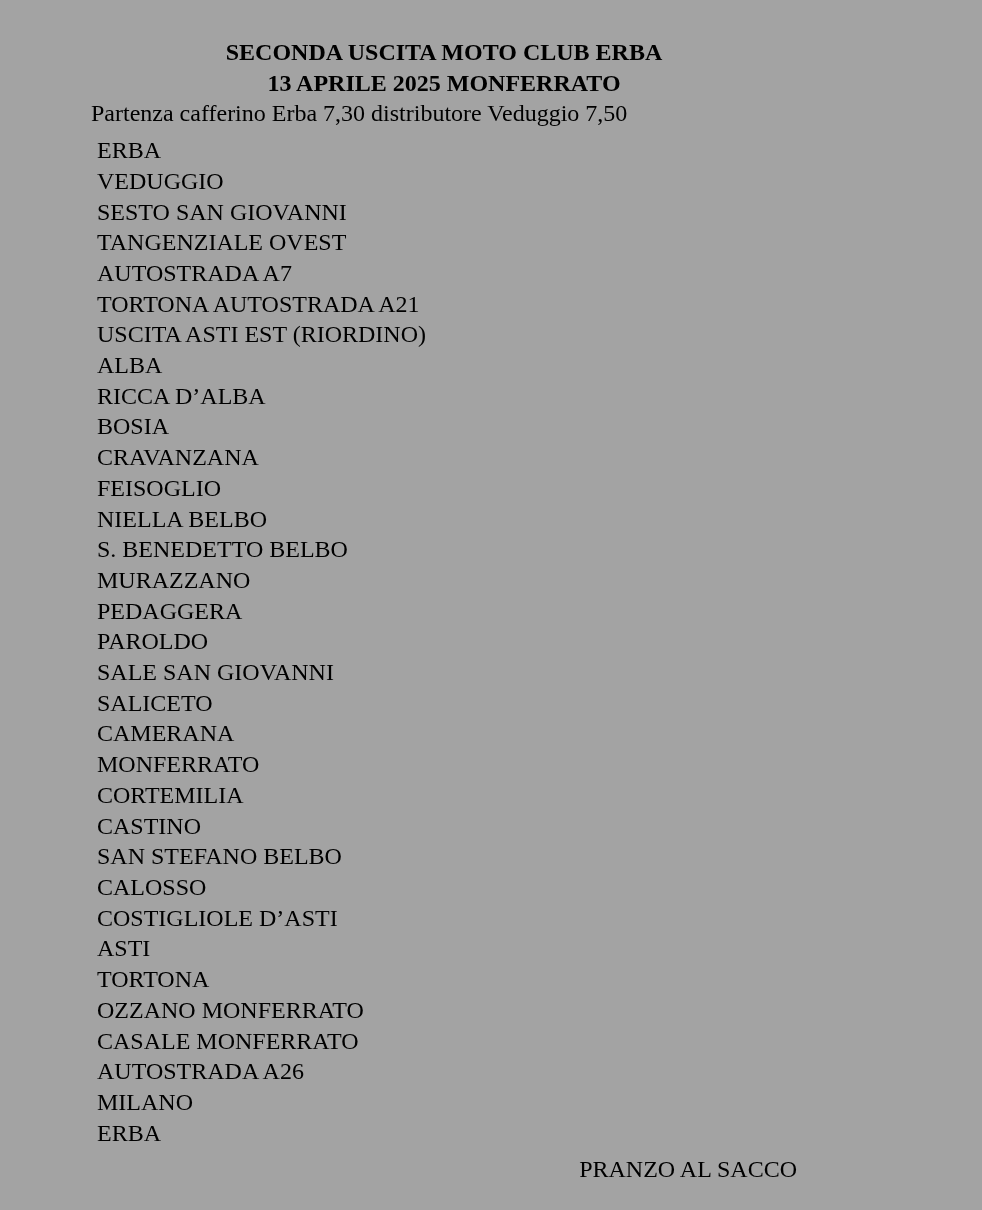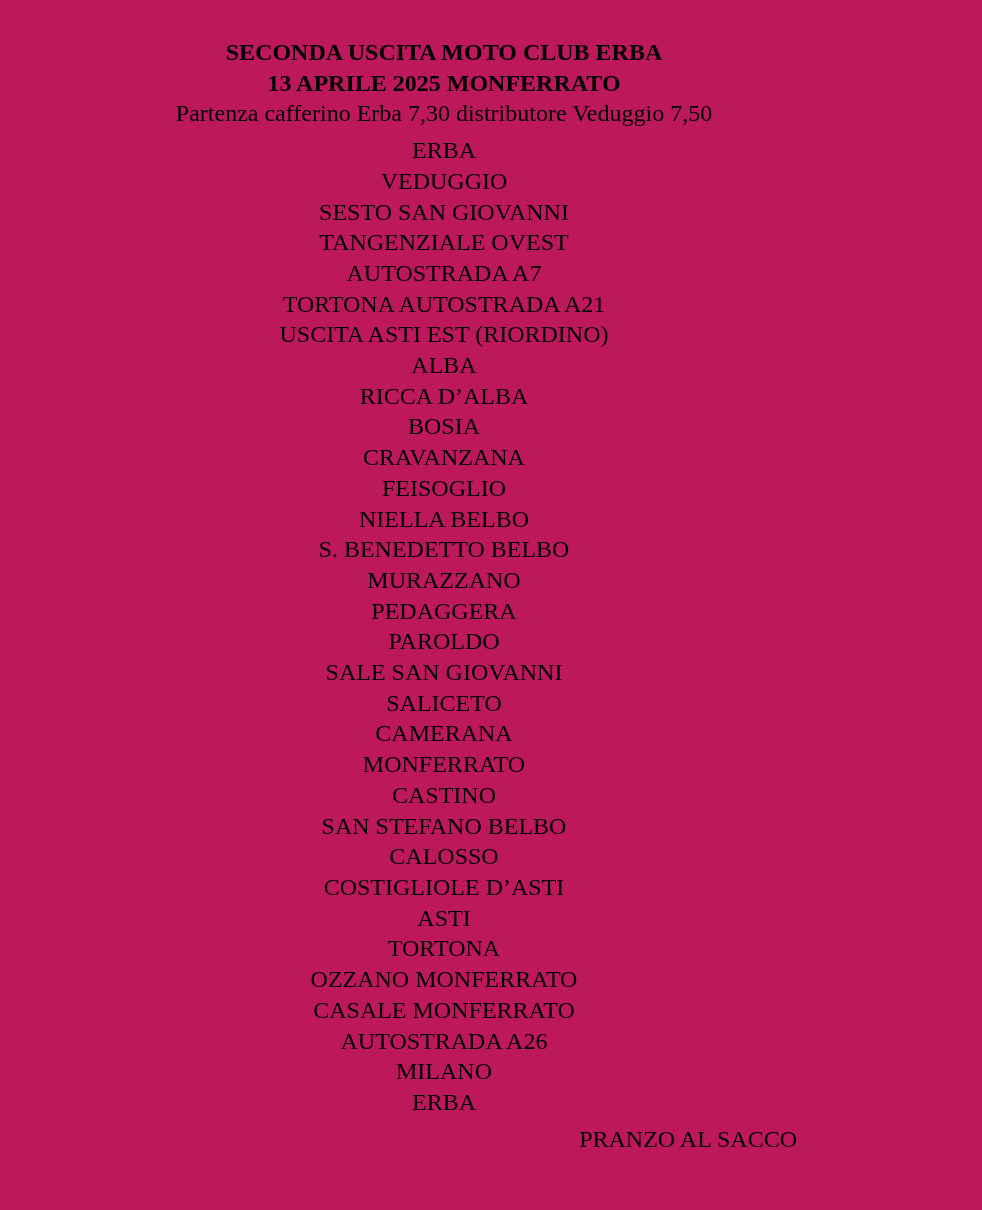--- a/index.html
+++ b/index.html
@@ -12,36 +12,36 @@
     height: 1210px;
     overflow: hidden;
     font-family: "Liberation Serif", "DejaVu Serif", serif;
     color: #000000;
   }
   .page {
     box-sizing: border-box;
     width: 982px;
     height: 1210px;
     padding: 37px 185px 0 91px;
-    background: #be185d;
+    background: #a3a3a3;
   }
   .title {
     margin: 0;
     font-size: 24px;
     line-height: 30.7px;
     font-weight: bold;
     text-align: center;
     white-space: nowrap;
   }
   .line {
     margin: 0;
     font-size: 24px;
     line-height: 30.7px;
     font-weight: normal;
-    text-align: center;
+    text-align: left;
     white-space: nowrap;
   }
   .stop-list {
     margin: 6px;
     padding: 0;
   }
   .footer-line {
     text-align: right;
   }
 </style>
@@ -67,20 +67,21 @@
       <div class="line">FEISOGLIO</div>
       <div class="line">NIELLA BELBO</div>
       <div class="line">S. BENEDETTO BELBO</div>
       <div class="line">MURAZZANO</div>
       <div class="line">PEDAGGERA</div>
       <div class="line">PAROLDO</div>
       <div class="line">SALE SAN GIOVANNI</div>
       <div class="line">SALICETO</div>
       <div class="line">CAMERANA</div>
       <div class="line">MONFERRATO</div>
+      <div class="line">CORTEMILIA</div>
       <div class="line">CASTINO</div>
       <div class="line">SAN STEFANO BELBO</div>
       <div class="line">CALOSSO</div>
       <div class="line">COSTIGLIOLE D’ASTI</div>
       <div class="line">ASTI</div>
       <div class="line">TORTONA</div>
       <div class="line">OZZANO MONFERRATO</div>
       <div class="line">CASALE MONFERRATO</div>
       <div class="line">AUTOSTRADA A26</div>
       <div class="line">MILANO</div>

